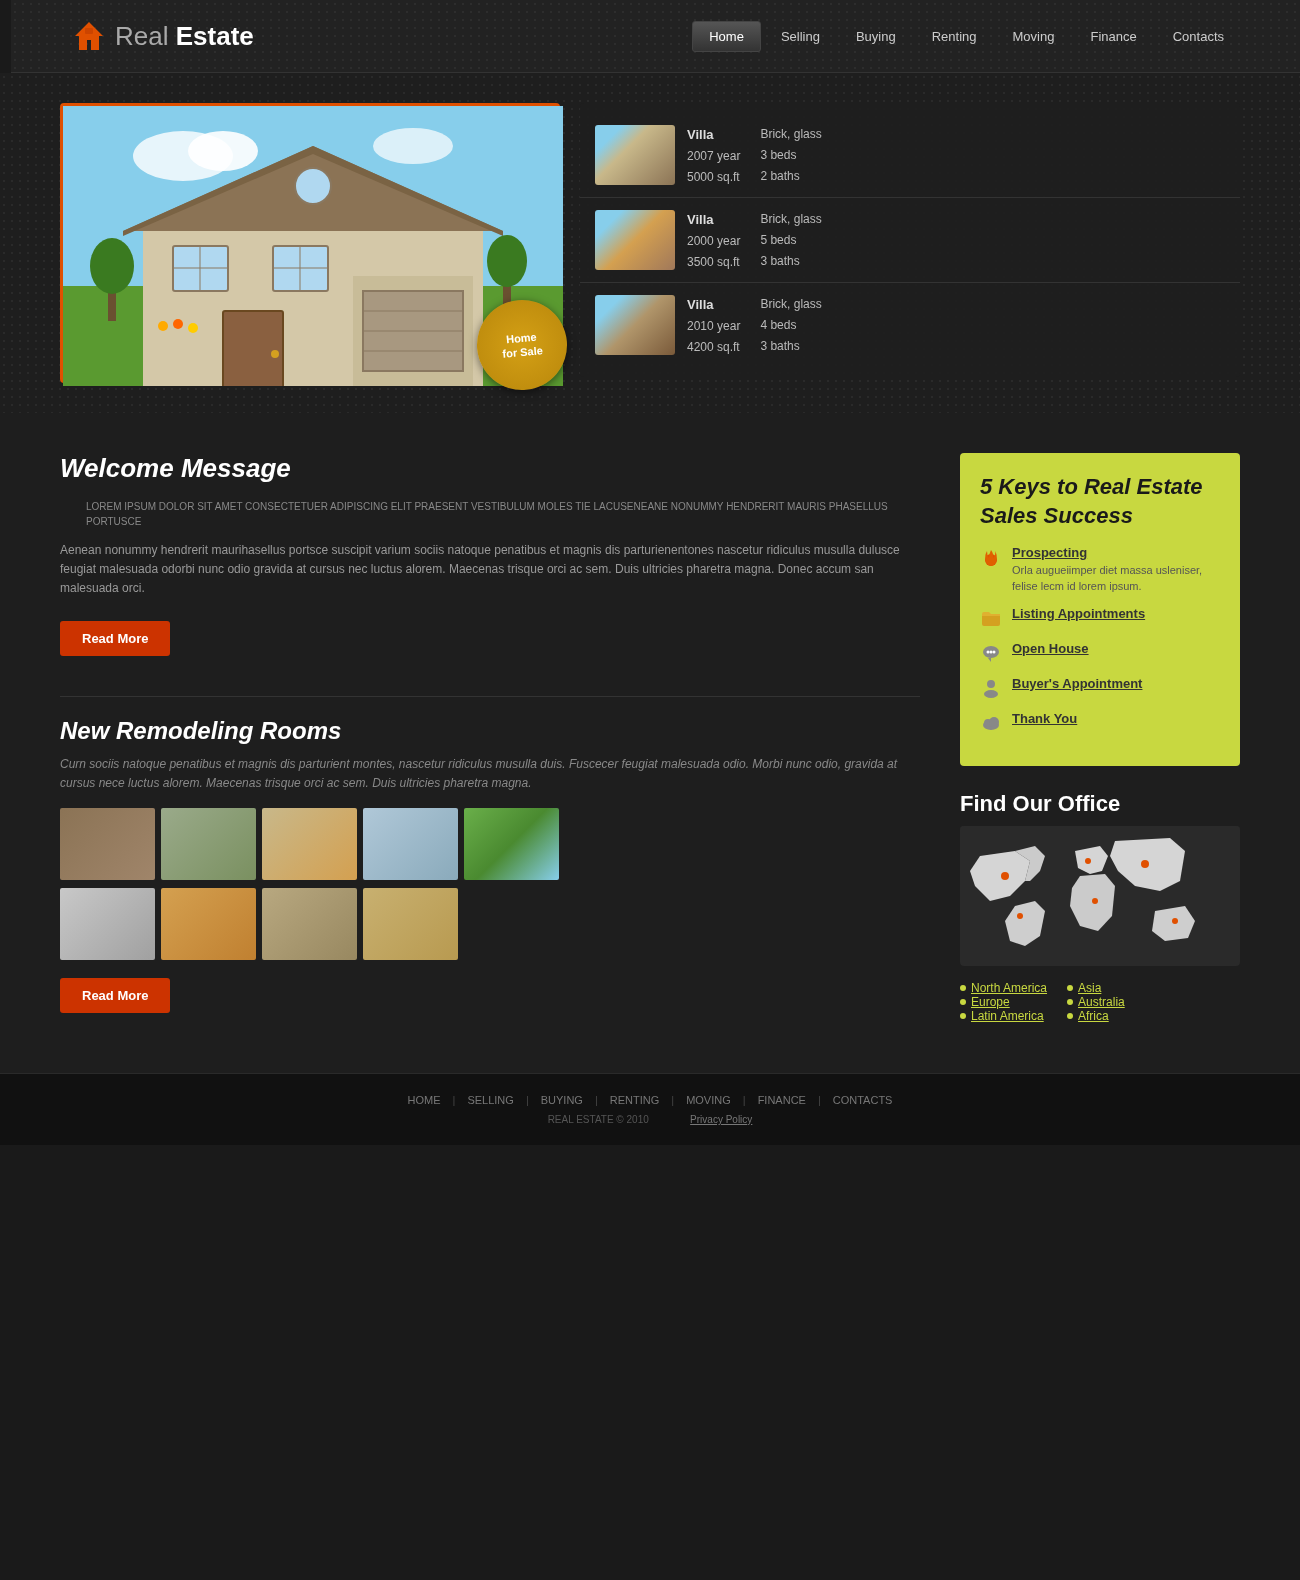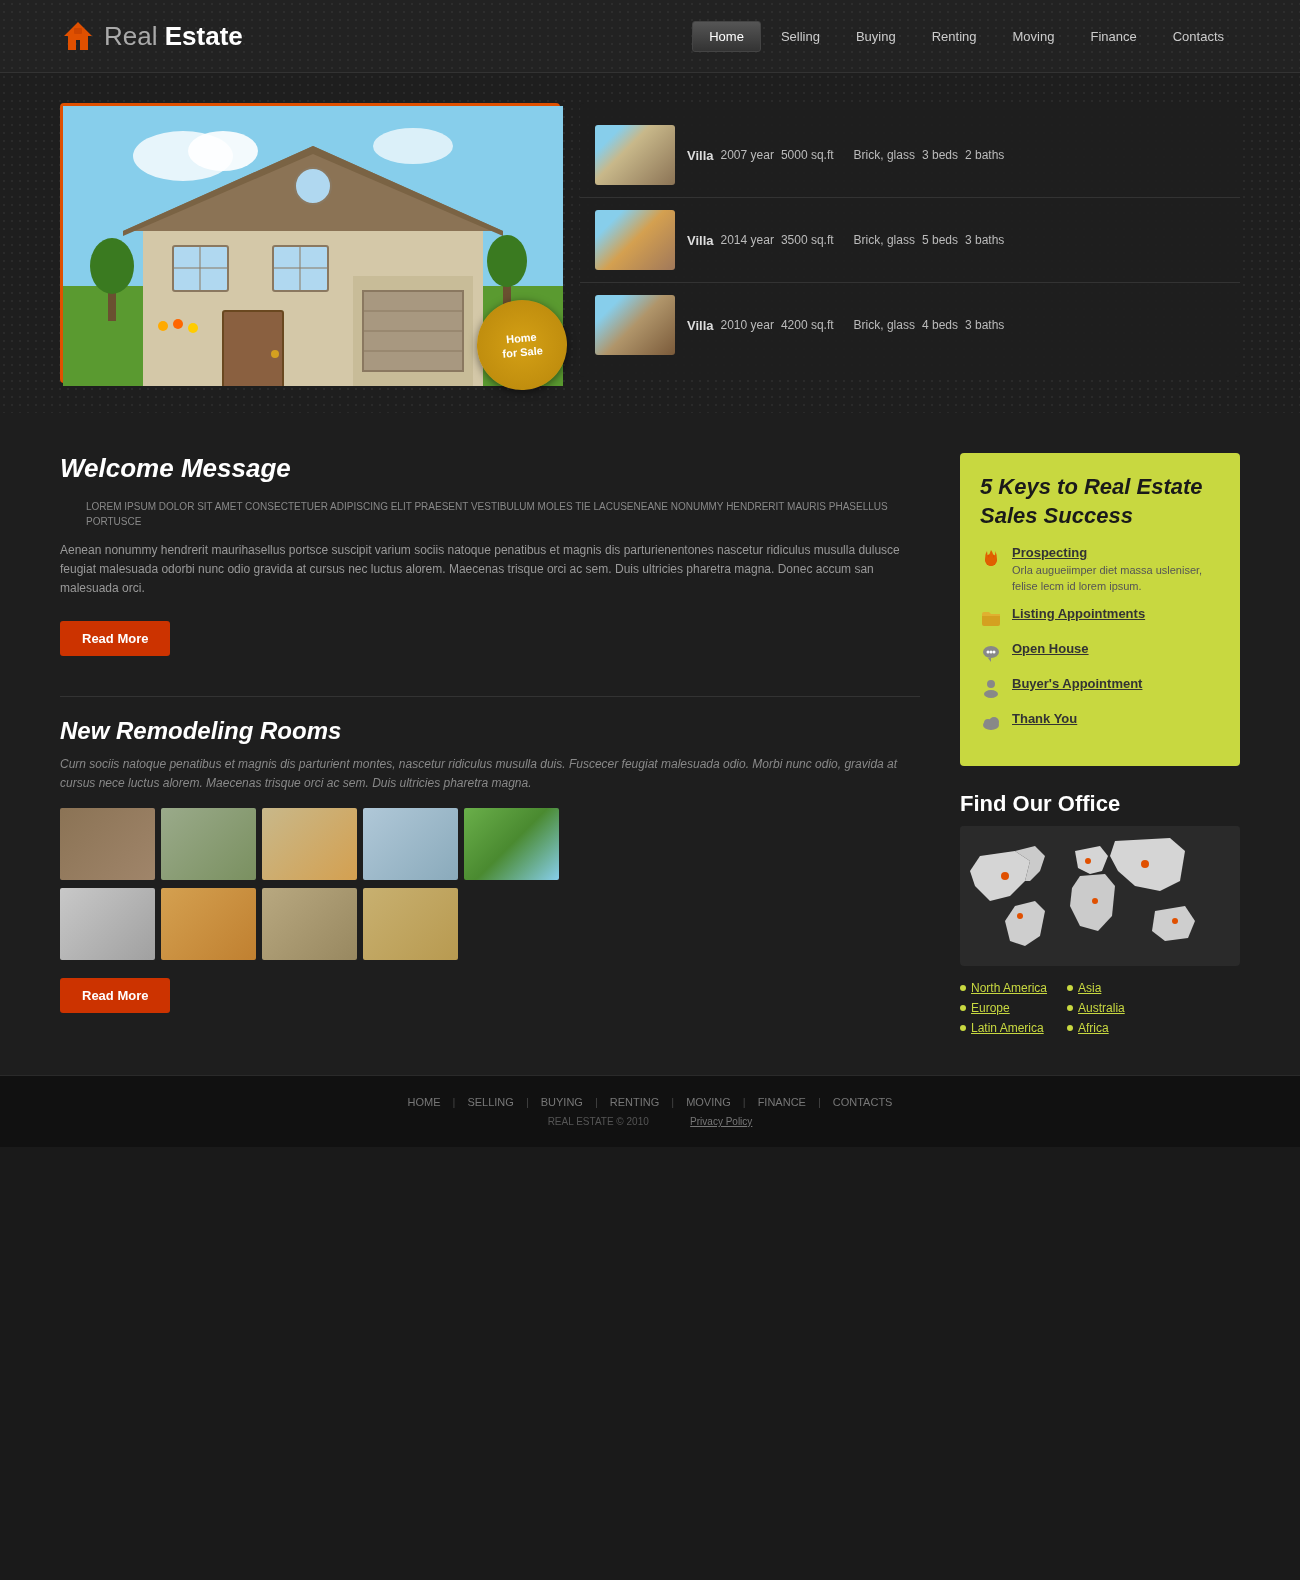--- a/index.html
+++ b/index.html
@@ -133,21 +133,21 @@
     .listing-thumb-1 { background: linear-gradient(135deg, #87CEEB 20%, #c8b88a 40%, #8B7355 100%); }
     .listing-thumb-2 { background: linear-gradient(135deg, #87CEEB 20%, #d4a050 50%, #a0785a 100%); }
     .listing-thumb-3 { background: linear-gradient(135deg, #87CEEB 20%, #b0956a 50%, #7a5a3a 100%); }
     .listing-info {
       display: flex;
       flex: 1;
       gap: 20px;
     }
     .listing-col1, .listing-col2 {
       display: flex;
-      flex-direction: row;
+      flex-direction: column;
       gap: 7px;
       font-size: 12px;
       color: #bbb;
     }
     .listing-col1 .title { color: #ddd; font-size: 13px; font-weight: bold; }
 
     
     #content-area {
       background: #1e1e1e;
       padding: 40px 60px;
@@ -304,21 +304,21 @@
       width: 100%;
       height: 100%;
     }
     .office-locations {
       display: flex;
       gap: 20px;
     }
     .office-col {
       display: flex;
       flex-direction: column;
-      gap: 6px;
+      gap: 0;
     }
     .office-link {
       font-size: 12px;
       color: #c8d840;
       text-decoration: underline;
       cursor: pointer;
       display: flex;
       align-items: center;
       gap: 5px;
     }
@@ -365,20 +365,21 @@
     
     #hero {
       background: #1e1e1e;
       background-image: radial-gradient(circle, #2a2a2a 1px, transparent 1px);
       background-size: 8px 8px;
     }
     #header {
       background: #222;
       background-image: radial-gradient(circle, #2d2d2d 1px, transparent 1px);
       background-size: 8px 8px;
+      margin-left: 11px;
     }
   </style>
 </head>
 <body>
 
 <div id="header">
   <div id="logo-area">
     <svg id="logo-icon" viewBox="0 0 36 36">
       <polygon points="18,4 4,18 8,18 8,32 16,32 16,22 20,22 20,32 28,32 28,18 32,18" fill="#e05000" stroke="none"></polygon>
       <rect x="14" y="10" width="8" height="6" fill="#cc4400" rx="1"></rect>
@@ -469,21 +470,21 @@
           <span>3 beds</span>
           <span>2 baths</span>
         </div>
       </div>
     </div>
     <div class="listing-row">
       <div class="listing-thumb listing-thumb-2"></div>
       <div class="listing-info">
         <div class="listing-col1">
           <span class="title">Villa</span>
-          <span>2014 year</span>
+          <span>2000 year</span>
           <span>3500 sq.ft</span>
         </div>
         <div class="listing-col2">
           <span>Brick, glass</span>
           <span>5 beds</span>
           <span>3 baths</span>
         </div>
       </div>
     </div>
     <div class="listing-row">

